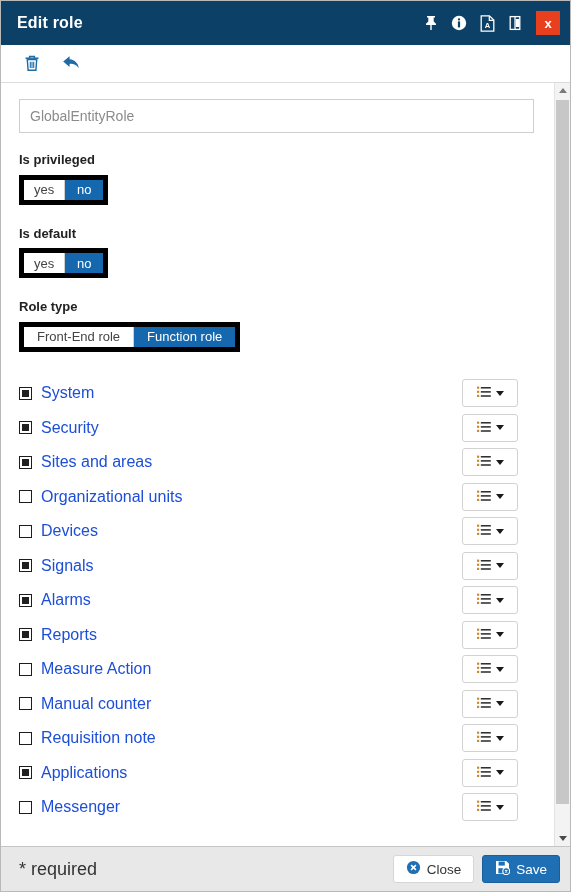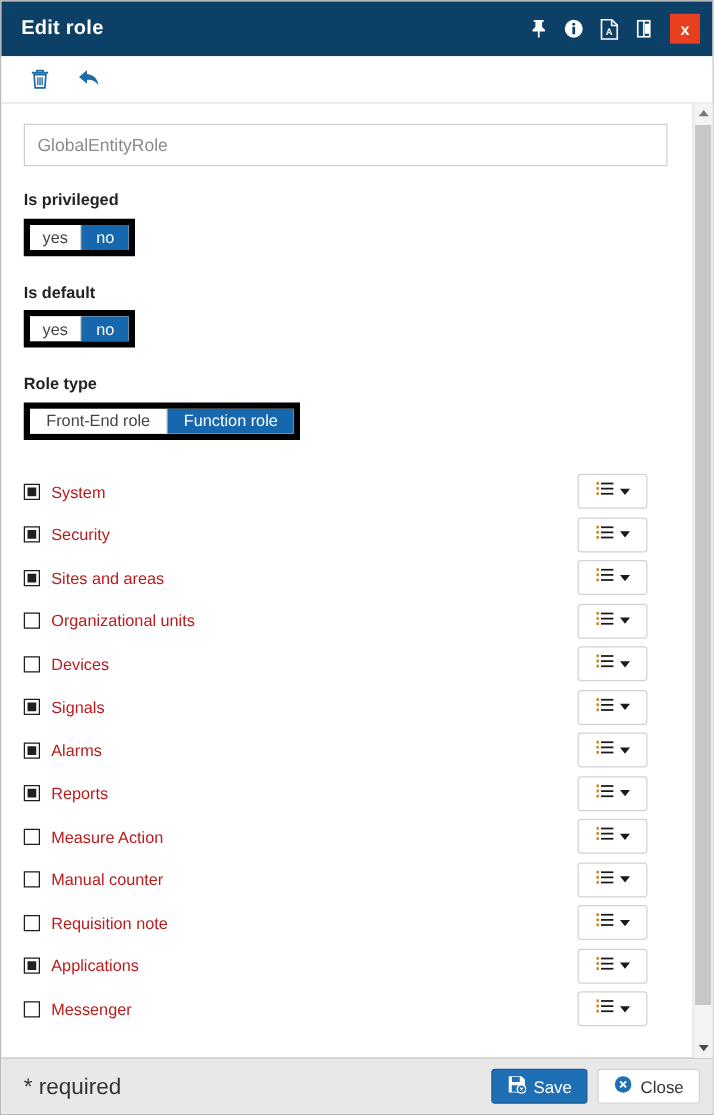--- a/index.html
+++ b/index.html
@@ -233,22 +233,22 @@
     flex: 0 0 13px;
   }
   .cb .inner {
     width: 7px;
     height: 7px;
     background: #202020;
     display: none;
   }
   .cb.indeterminate .inner { display: block; }
   .perm-label {
-    font-size: 13px;
-    color: #b91c1c;
+    font-size: 16px;
+    color: #1d4ed8;
     line-height: 1;
     white-space: nowrap;
     text-align: center;
   }
   .perm-dd {
     width: 56px;
     height: 28px;
     border: 1px solid #d2d2d2;
     border-radius: 3px;
     background: #fff;
@@ -651,37 +651,37 @@
       </div>
       <div class="sb-arrow sb-down">
           <div class="tri"></div>
         </div>
     </div>
   </div>
 
   <div class="footer">
     <div class="footer-note">* required</div>
     <div class="footer-buttons">
+      <div class="btn btn-default">
+        <span>
+          <svg width="15" height="15" viewBox="0 0 15 15">
+            <circle cx="7.5" cy="7.5" r="6.6" fill="#1f6fb5"></circle>
+            <path d="M5.1 5.1l4.8 4.8M9.9 5.1l-4.8 4.8" stroke="#ffffff" stroke-width="1.6"></path>
+          </svg>
+        </span>
+        <span>Close</span>
+      </div>
       <div class="btn btn-primary">
         <span>
           <svg width="15" height="15" viewBox="0 0 15 15">
             <path d="M1 1h10.2L14 3.8V14H1z" fill="#ffffff"></path>
             <rect x="3.6" y="1.6" width="6.2" height="4" fill="#1f6fb5"></rect>
             <rect x="3.4" y="8.2" width="8" height="5.2" fill="#1f6fb5"></rect>
             <circle cx="11.2" cy="11.2" r="3.4" fill="#1f6fb5" stroke="#ffffff" stroke-width="1.1"></circle>
             <path d="M10.1 10.1l2.2 2.2M12.3 10.1l-2.2 2.2" stroke="#ffffff" stroke-width="1.1"></path>
           </svg>
         </span>
         <span>Save</span>
       </div>
-      <div class="btn btn-default">
-        <span>
-          <svg width="15" height="15" viewBox="0 0 15 15">
-            <circle cx="7.5" cy="7.5" r="6.6" fill="#1f6fb5"></circle>
-            <path d="M5.1 5.1l4.8 4.8M9.9 5.1l-4.8 4.8" stroke="#ffffff" stroke-width="1.6"></path>
-          </svg>
-        </span>
-        <span>Close</span>
-      </div>
     </div>
   </div>
 
 </div>
 
 </body></html>

